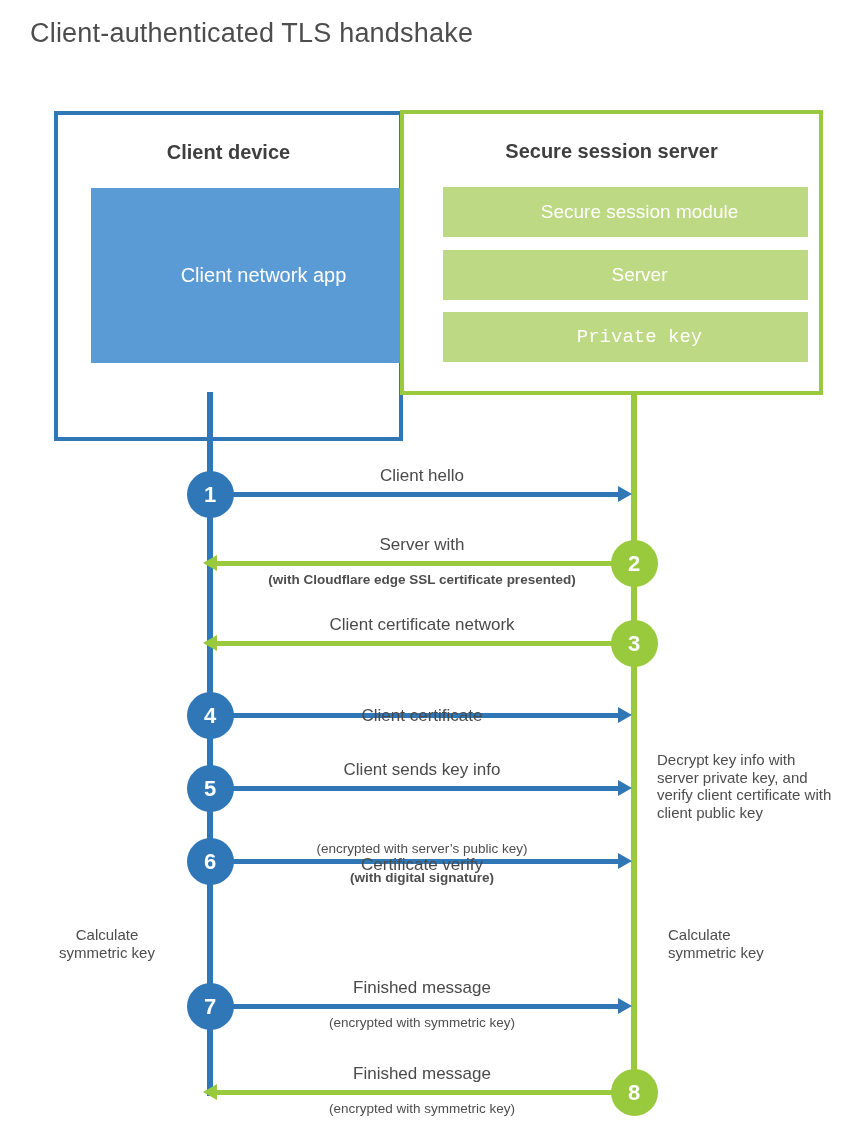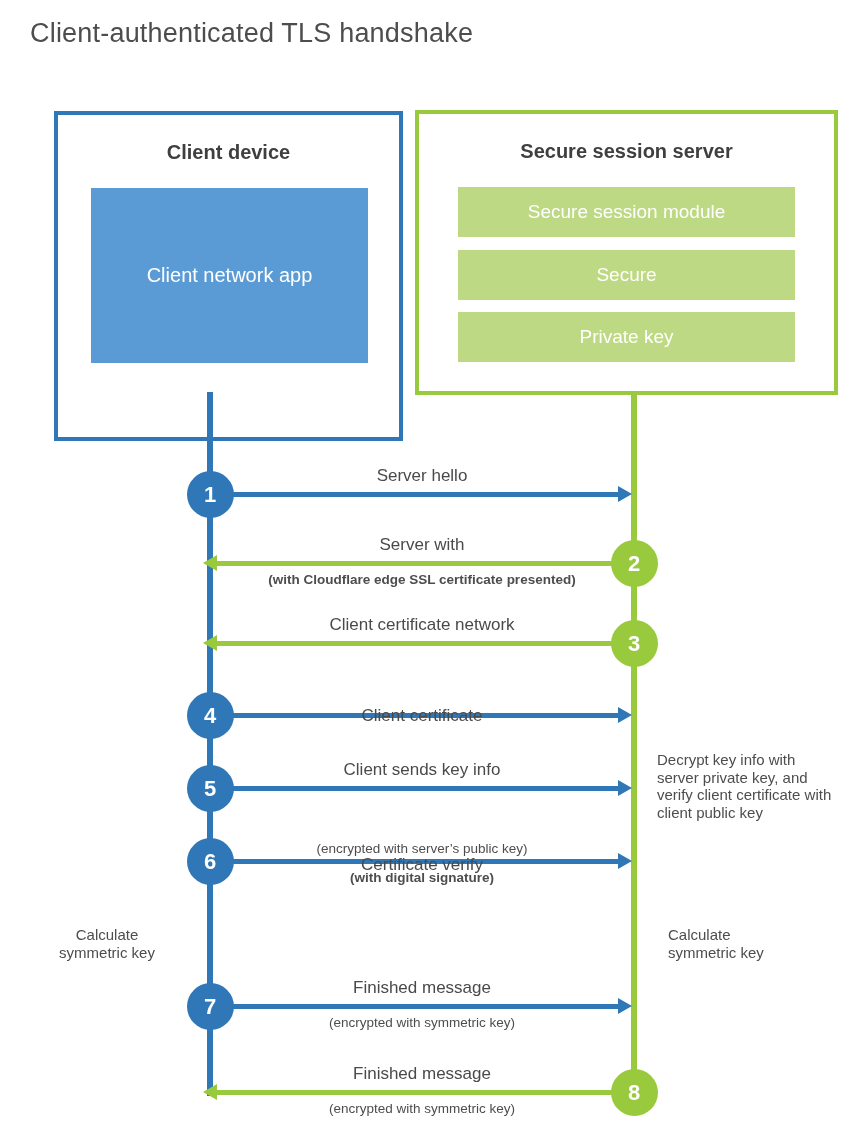--- a/index.html
+++ b/index.html
@@ -7,31 +7,31 @@
     position:relative;width:865px;height:1146px;background:#ffffff;overflow:hidden;
     font-family:"Liberation Sans", sans-serif;
   }
   .page-title{
     position:absolute;left:30px;top:18px;font-size:27px;font-weight:300;
     color:#4d4d4d;letter-spacing:.2px;
   }
   
   .entity-box{position:absolute;background:#fff;box-sizing:border-box;}
   .client-box{left:33px;top:111px;width:349px;height:330px;border:4px solid #2f77b6;margin-left:21px;}
-  .server-box{left:415px;top:110px;width:423px;height:285px;border:4px solid #99c93c;}
+  .server-box{left:400px;top:110px;width:423px;height:285px;border:4px solid #99c93c;}
   .box-title{margin-top:26px;text-align:center;font-size:20px;font-weight:bold;color:#3f3f3f;}
   .inner-app{
     position:absolute;left:33px;top:73px;width:277px;height:175px;background:#5b9bd5;
     display:flex;align-items:center;justify-content:center;text-align:center;
-    color:#ffffff;font-size:20px;line-height:1.35;
+    color:#ffffff;font-size:20px;line-height:1.35;padding-left:34px;
   }
   .inner-app span{display:block;width:170px;}
   .module-bar{
     position:absolute;left:39px;width:337px;height:50px;background:#bed983;
-    color:#ffffff;font-size:19px;text-align:center;line-height:50px;
+    color:#ffffff;font-size:19px;text-align:center;line-height:50px;padding-left:28px;
   }
   
   .lifeline{position:absolute;width:6px;}
   .lifeline.blue{background:#2f77b6;left:207px;top:392px;height:704px;}
   .lifeline.green{background:#99c93c;left:631px;top:394px;height:700px;}
   
   .msg-line{position:absolute;height:5px;}
   .msg-head{position:absolute;width:0;height:0;border-top:8px solid transparent;border-bottom:8px solid transparent;}
   .step-circle{
     position:absolute;width:47px;height:47px;border-radius:50%;
@@ -55,32 +55,32 @@
   <div class="entity-box client-box">
     <div class="box-title">Client device</div>
     <div class="inner-app">
       <span>Client network app</span>
     </div>
   </div>
 
   <div class="entity-box server-box">
     <div class="box-title">Secure session server</div>
     <div class="module-bar" style="top:73px;">Secure session module</div>
-    <div class="module-bar" style="top:136px;">Secure</div>
-    <div class="module-bar" style="top:198px;">Private key</div>
+    <div class="module-bar" style="top:136px;">Server</div>
+    <div class="module-bar" style="top:198px;font-family:Liberation Mono, monospace;">Private key</div>
   </div>
 
   <div class="lifeline blue"></div>
   <div class="lifeline green"></div>
 
   <div id="messages">
       <div class="msg-line" style="background: rgb(47, 119, 182); top: 491.5px; left: 214px; width: 406px;"></div>
       <div class="msg-head" style="top: 486px; left: 618px; border-left: 14px solid rgb(47, 119, 182);"></div>
       <div class="step-circle" style="background: rgb(47, 119, 182); left: 186.5px; top: 470.5px;">1</div>
-      <div class="msg-label" style="top: 466px;">Server hello</div>
+      <div class="msg-label" style="top: 466px;">Client hello</div>
       <div class="msg-line" style="background: rgb(153, 201, 60); top: 560.5px; left: 217px; width: 414px;"></div>
       <div class="msg-head" style="top: 555px; left: 203px; border-right: 14px solid rgb(153, 201, 60);"></div>
       <div class="step-circle" style="background: rgb(153, 201, 60); left: 610.5px; top: 539.5px;">2</div>
       <div class="msg-label" style="top: 535px;">Server with</div>
       <div class="msg-sublabel" style="top: 572px; font-weight: bold;">(with Cloudflare edge SSL certificate presented)</div>
       <div class="msg-line" style="background: rgb(153, 201, 60); top: 640.5px; left: 217px; width: 414px;"></div>
       <div class="msg-head" style="top: 635px; left: 203px; border-right: 14px solid rgb(153, 201, 60);"></div>
       <div class="step-circle" style="background: rgb(153, 201, 60); left: 610.5px; top: 619.5px;">3</div>
       <div class="msg-label" style="top: 615px;">Client certificate network</div>
       <div class="msg-line" style="background: rgb(47, 119, 182); top: 712.5px; left: 214px; width: 406px;"></div>

